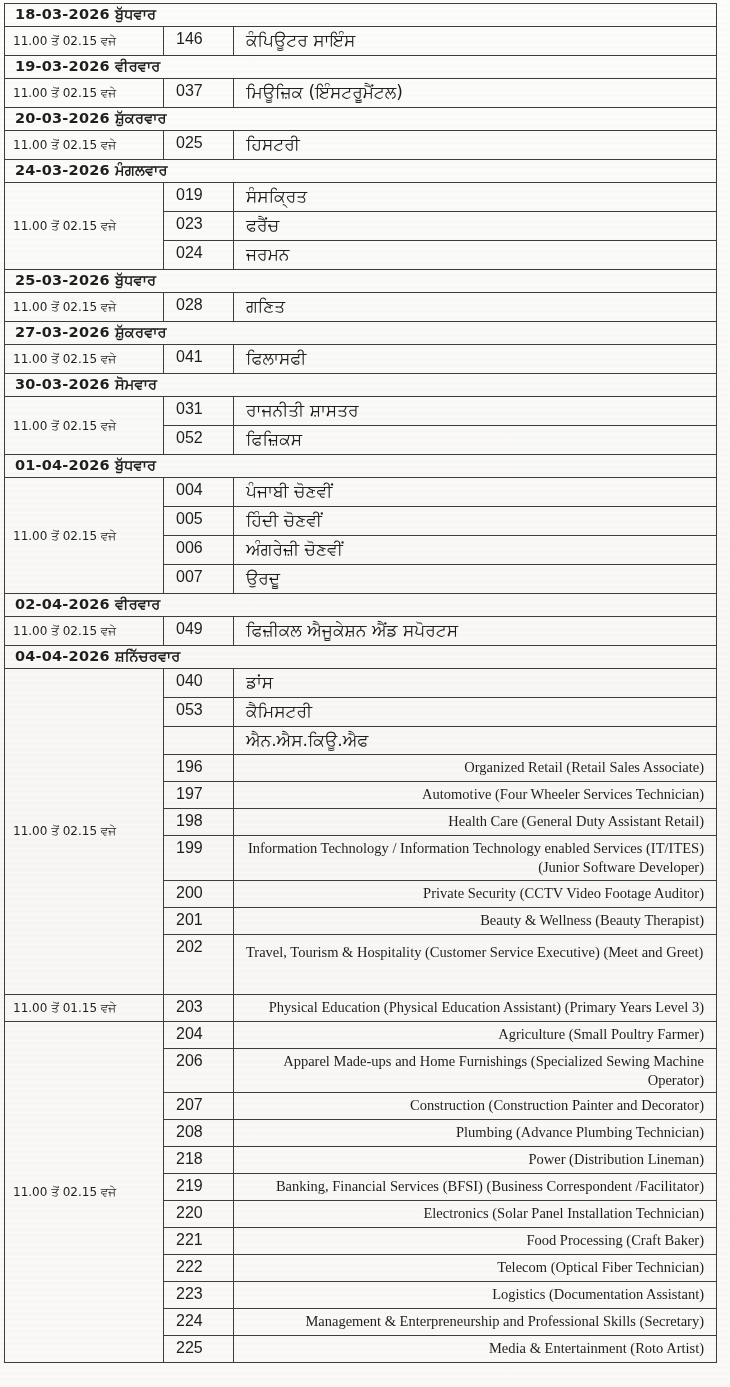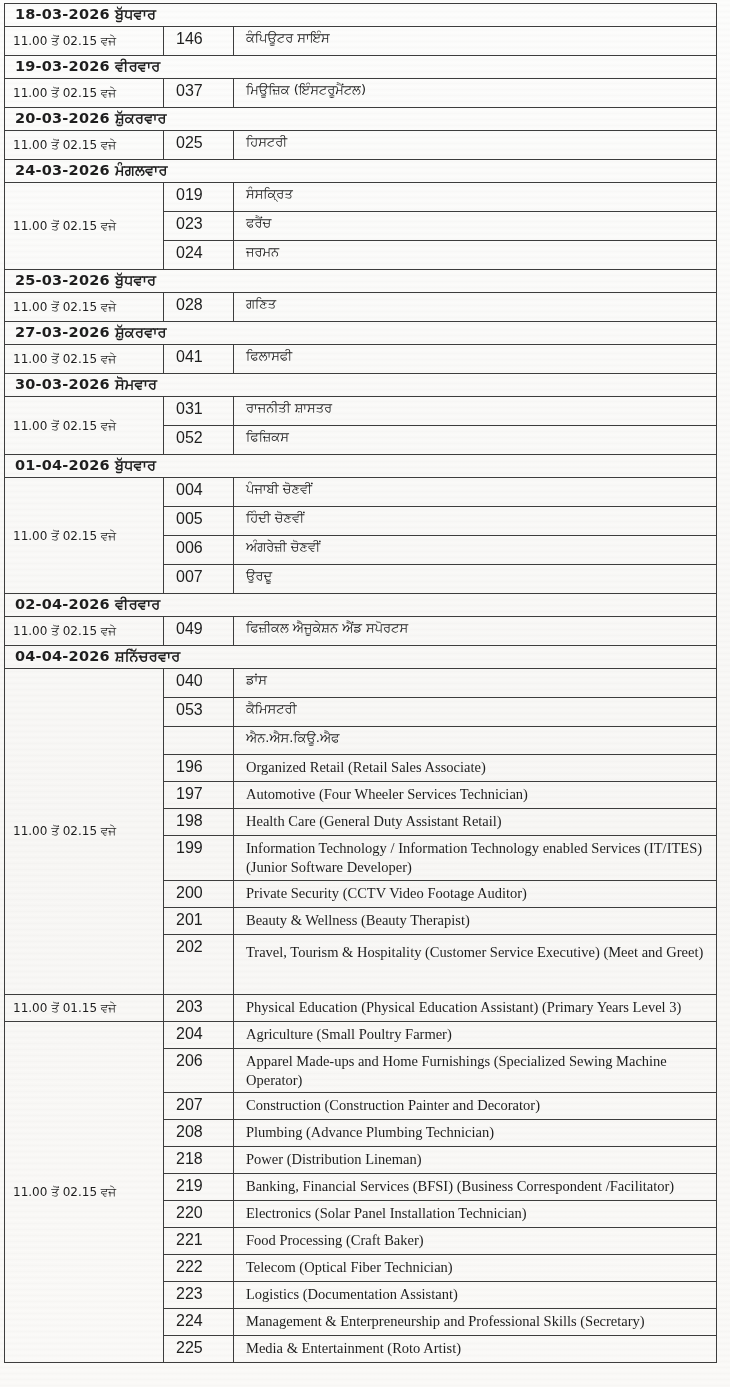--- a/index.html
+++ b/index.html
@@ -49,30 +49,31 @@
     vertical-align: middle;
     white-space: nowrap;
   }
   td.code-cell {
     font-size: 16px;
     padding: 3px 12px;
     vertical-align: top;
     font-family: "Liberation Sans", sans-serif;
   }
   td.subject-cell {
-    font-size: 13px;
+    font-size: 17px;
     padding: 3px 12px;
     vertical-align: top;
   }
   tr.r-pa  { height: 29px; }
   tr.r-en  { height: 27px; }
   tr.r-en td.subject-cell {
     font-family: "Liberation Serif", serif;
     font-size: 14.5px;
     line-height: 1.3;
+    text-align: right;
   }
   tr.r-nsqf { height: 28px; }
   tr.r-nsqf td.subject-cell { }
   tr.r-tall { height: 60px; margin-left: 13px; }
   tr.r-tall td.subject-cell {
     text-align: justify;
     line-height: 2.0;
   }
 </style>
 </head>

